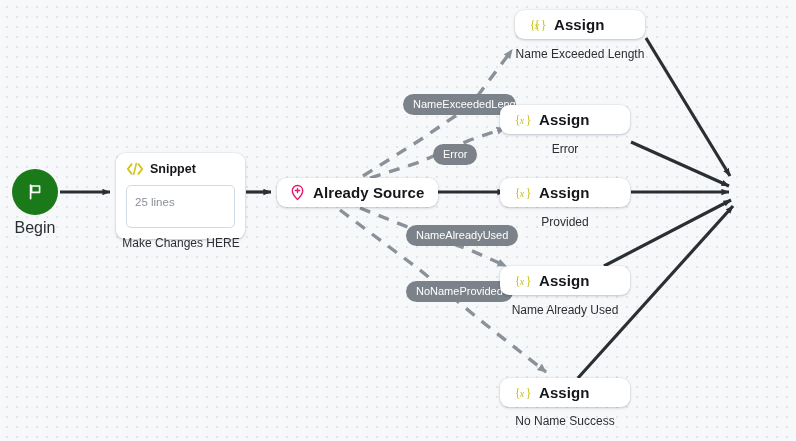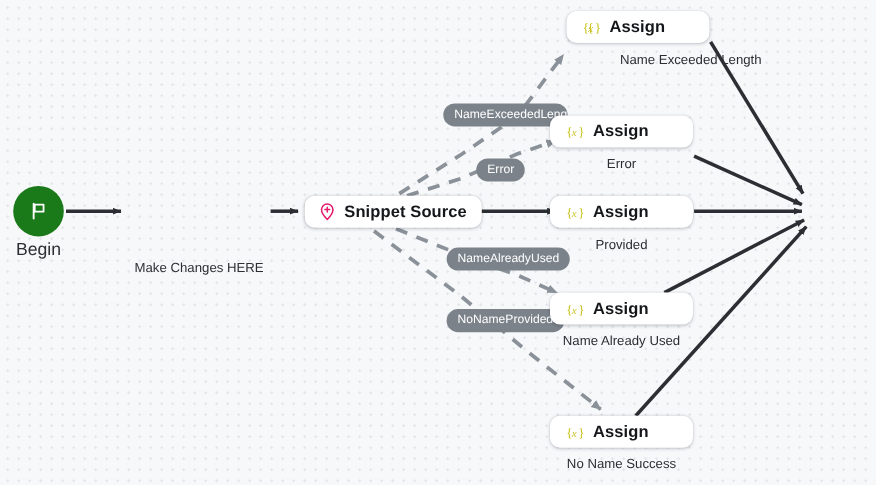--- a/index.html
+++ b/index.html
@@ -152,45 +152,60 @@
       <span class="icon">
         <svg width="20" height="20" viewBox="0 0 20 20">
           <path d="M5.6,3.2 L5.6,16.6" stroke="#ffffff" stroke-width="1.7" stroke-linecap="round" fill="none"></path>
           <path d="M6.6,4.0 L14.6,4.0 L14.6,10.4 L6.6,10.4 z" stroke="#ffffff" stroke-width="1.6" fill="none" stroke-linejoin="round"></path>
         </svg>
       </span>
     </div>
     <div class="node-caption">Begin</div>
   </div>
 
+  <div class="node card snippet" style="left:116px;top:153px;">
+    <div class="snippet-head">
+      <span class="icon">
+        <svg width="18" height="14" viewBox="0 0 18 14">
+          <path d="M5.6,2.2 L1.8,7 L5.6,11.8" stroke="#d4c41a" stroke-width="1.9" fill="none" stroke-linecap="round" stroke-linejoin="round"></path>
+          <path d="M12.4,2.2 L16.2,7 L12.4,11.8" stroke="#d4c41a" stroke-width="1.9" fill="none" stroke-linecap="round" stroke-linejoin="round"></path>
+          <path d="M10.3,1.6 L7.7,12.4" stroke="#d4c41a" stroke-width="1.6" fill="none" stroke-linecap="round"></path>
+        </svg>
+      </span>
+      <span class="ntitle">Snippet</span>
+    </div>
+    <div class="snippet-body">
+      <span class="lines">25 lines</span>
+    </div>
+  </div>
   <div class="below-label" style="left:181px;top:236px;transform:translateX(-50%);text-align:center;">Make Changes HERE</div>
 
   <div class="node card pill-node" style="left:277px;top:178px;">
     <span class="icon">
       <svg width="17" height="17" viewBox="0 0 18 18">
         <path d="M9,1.6 C5.9,1.6 3.5,4 3.5,7.1 C3.5,11 9,16.4 9,16.4
                  C9,16.4 14.5,11 14.5,7.1 C14.5,4 12.1,1.6 9,1.6 z" stroke="#e6186c" stroke-width="1.5" fill="none" stroke-linejoin="round"></path>
         <path d="M9,4.6 L9,9.2 M6.7,6.9 L11.3,6.9" stroke="#e6186c" stroke-width="1.4" stroke-linecap="round"></path>
       </svg>
     </span>
-    <span class="ntitle">Snippet Source</span>
+    <span class="ntitle">Already Source</span>
   </div>
 
   <div class="node card pill-node" style="left:515px;top:10px;width:130px;">
     <span class="icon">
       <svg width="20" height="16" viewBox="0 0 22 16">
         <text x="11" y="12.5" text-anchor="middle" font-size="13" font-family="Liberation Serif, serif" fill="#c9c11f">{</text>
         <text x="11" y="12.5" text-anchor="middle" font-size="11" font-style="italic" font-family="Liberation Serif, serif" fill="#c9c11f">x</text>
         <text x="3" y="12.5" font-size="13" font-family="Liberation Serif, serif" fill="#c9c11f">{</text>
         <text x="15" y="12.5" font-size="13" font-family="Liberation Serif, serif" fill="#c9c11f">}</text>
       </svg>
     </span>
     <span class="ntitle">Assign</span>
   </div>
-  <div class="below-label" style="left:580px;top:47px;transform:translateX(-50%);margin-left:48px;">Name Exceeded Length</div>
+  <div class="below-label" style="left:580px;top:47px;transform:translateX(-50%);">Name Exceeded Length</div>
 
   <div class="node card pill-node" style="left:500px;top:105px;width:130px;">
     <span class="icon">
       <svg width="20" height="16" viewBox="0 0 22 16">
         <text x="11" y="12.5" text-anchor="middle" font-size="11" font-style="italic" font-family="Liberation Serif, serif" fill="#c9c11f">x</text>
         <text x="3" y="12.5" font-size="13" font-family="Liberation Serif, serif" fill="#c9c11f">{</text>
         <text x="15" y="12.5" font-size="13" font-family="Liberation Serif, serif" fill="#c9c11f">}</text>
       </svg>
     </span>
     <span class="ntitle">Assign</span>

